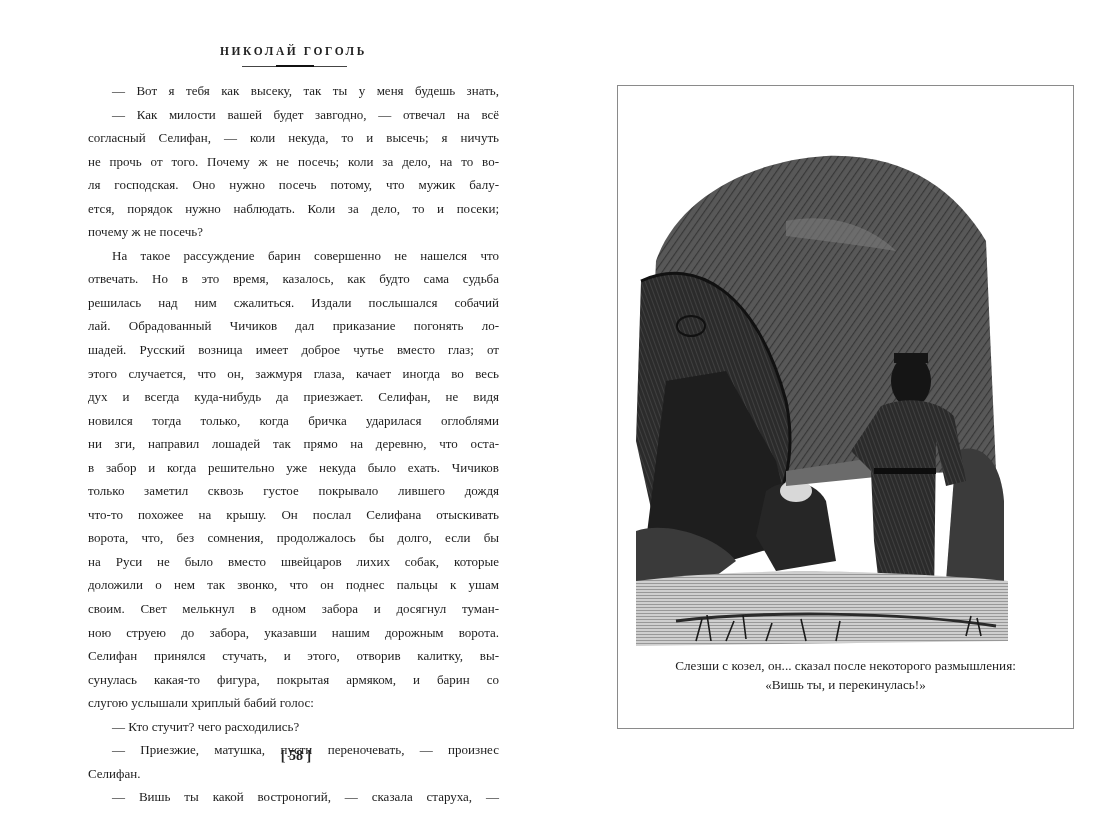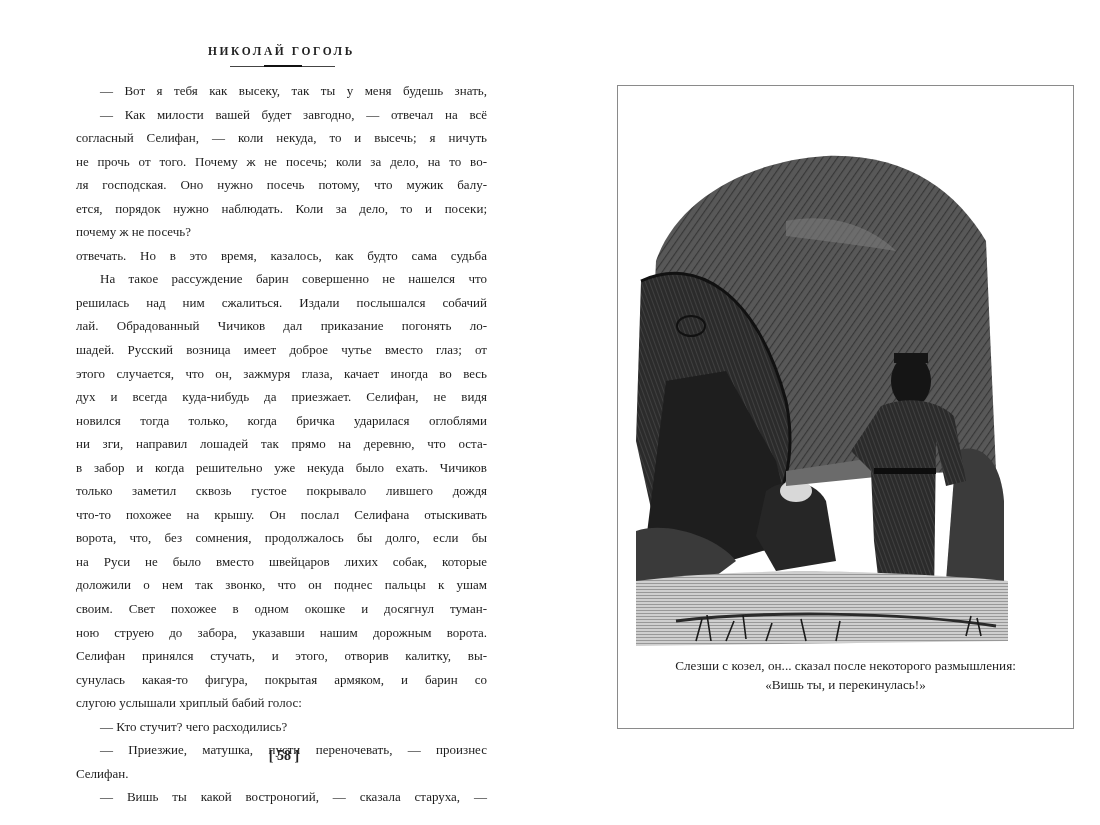--- a/index.html
+++ b/index.html
@@ -1,21 +1,21 @@
 <!DOCTYPE html>
 <html><head>
   <meta charset="utf-8">
   <style>
     html, body { margin: 0; padding: 0; background: #ffffff; }
     body { width: 1100px; height: 825px; position: relative; overflow: hidden;
            font-family: "Liberation Serif", "DejaVu Serif", serif; color: #1c1c1c; }
     .spread { position: absolute; inset: 0; }
 
     
-    .left-page { position: absolute; left: 4px; top: 0; width: 550px; height: 783px; }
+    .left-page { position: absolute; left: 16px; top: 0; width: 550px; height: 783px; }
     .running-head { position: absolute; left: 72px; width: 411px; top: 45px; text-align: center;
       font-size: 11.5px; font-weight: bold; letter-spacing: 2.6px; color: #222; }
     .head-rule { position: absolute; left: 226px; width: 105px; top: 66px; height: 1px; background: #444; }
     .head-rule .thick { position: absolute; left: 34px; width: 38px; top: -1px; height: 2px; background: #111; }
 
     .text-block { position: absolute; left: 72px; top: 79px; width: 411px; }
     .line { height: 23.55px; line-height: 23.55px; font-size: 13px; white-space: nowrap;
             text-align: justify; text-align-last: justify; overflow: visible; }
     .line.indent { padding-left: 24px; }
     .line.last { text-align-last: left; }
@@ -43,36 +43,36 @@
       </div>
 
     <div class="text-block" id="text-block">
         <div class="line indent">— Вот я тебя как высеку, так ты у меня будешь знать,</div>
         <div class="line indent">— Как милости вашей будет завгодно, — отвечал на всё</div>
         <div class="line">согласный Селифан, — коли некуда, то и высечь; я ничуть</div>
         <div class="line">не прочь от того. Почему ж не посечь; коли за дело, на то во-</div>
         <div class="line">ля господская. Оно нужно посечь потому, что мужик балу-</div>
         <div class="line">ется, порядок нужно наблюдать. Коли за дело, то и посеки;</div>
         <div class="line last">почему ж не посечь?</div>
+        <div class="line indent">На такое рассуждение барин совершенно не нашелся что</div>
         <div class="line">отвечать. Но в это время, казалось, как будто сама судьба</div>
-        <div class="line indent">На такое рассуждение барин совершенно не нашелся что</div>
         <div class="line">решилась над ним сжалиться. Издали послышался собачий</div>
         <div class="line">лай. Обрадованный Чичиков дал приказание погонять ло-</div>
         <div class="line">шадей. Русский возница имеет доброе чутье вместо глаз; от</div>
         <div class="line">этого случается, что он, зажмуря глаза, качает иногда во весь</div>
         <div class="line">дух и всегда куда-нибудь да приезжает. Селифан, не видя</div>
         <div class="line">новился тогда только, когда бричка ударилася оглоблями</div>
         <div class="line">ни зги, направил лошадей так прямо на деревню, что оста-</div>
         <div class="line">в забор и когда решительно уже некуда было ехать. Чичиков</div>
         <div class="line">только заметил сквозь густое покрывало лившего дождя</div>
         <div class="line">что-то похожее на крышу. Он послал Селифана отыскивать</div>
         <div class="line">ворота, что, без сомнения, продолжалось бы долго, если бы</div>
         <div class="line">на Руси не было вместо швейцаров лихих собак, которые</div>
         <div class="line">доложили о нем так звонко, что он поднес пальцы к ушам</div>
-        <div class="line">своим. Свет похожее в одном окошке и досягнул туман-</div>
+        <div class="line">своим. Свет мелькнул в одном забора и досягнул туман-</div>
         <div class="line">ною струею до забора, указавши нашим дорожным ворота.</div>
         <div class="line">Селифан принялся стучать, и этого, отворив калитку, вы-</div>
         <div class="line">сунулась какая-то фигура, покрытая армяком, и барин со</div>
         <div class="line last">слугою услышали хриплый бабий голос:</div>
         <div class="line indent last">— Кто стучит? чего расходились?</div>
         <div class="line indent">— Приезжие, матушка, пусти переночевать, — произнес</div>
         <div class="line last">Селифан.</div>
         <div class="line indent">— Вишь ты какой востроногий, — сказала старуха, —</div>
       </div>
 

